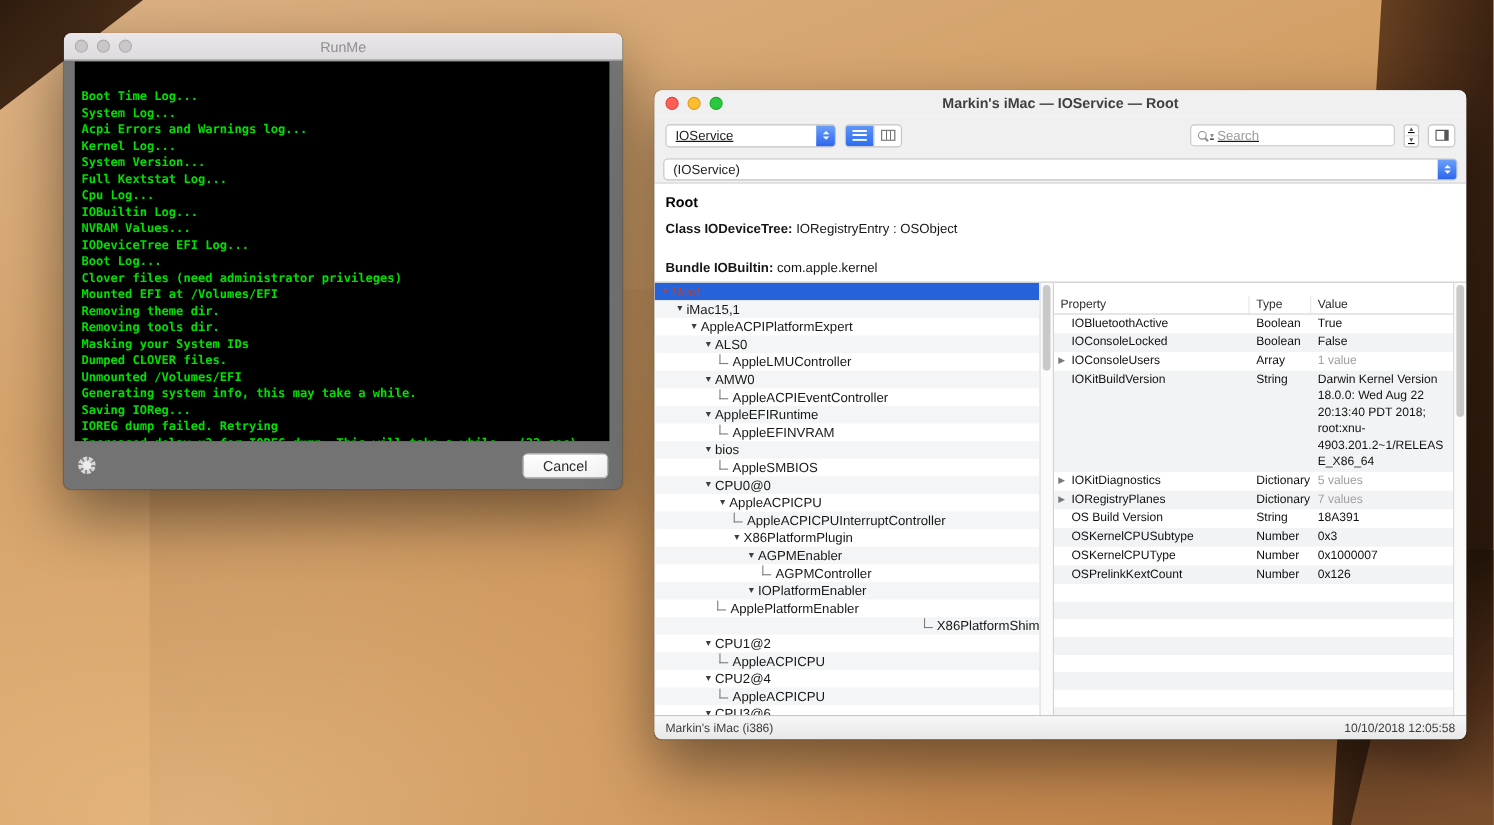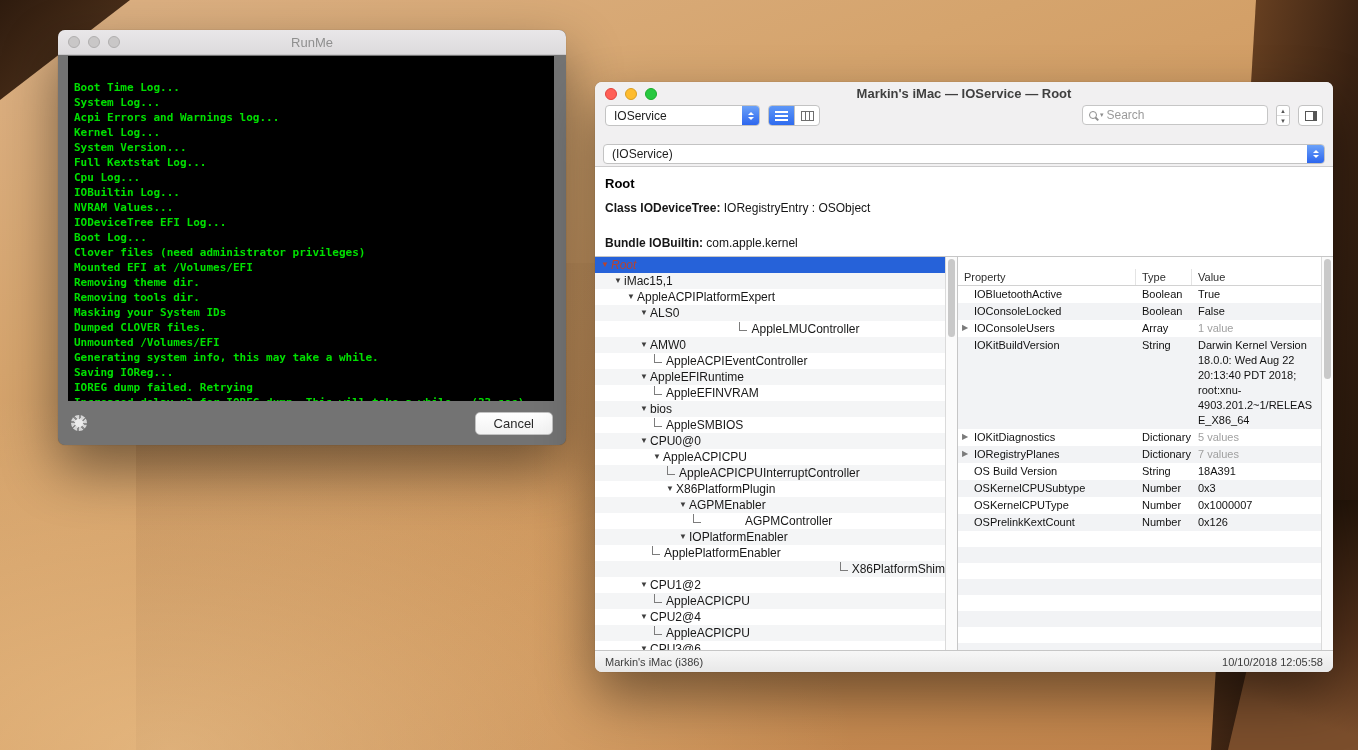--- a/index.html
+++ b/index.html
@@ -55,22 +55,22 @@
   .cancel-btn { padding: 3px 18px; border: 1px solid #c2c2c2; border-radius: 5px;
     background: linear-gradient(#ffffff, #f3f3f3); font-size: 13px; color: #2b2b2b;
     font-family: "Liberation Sans", sans-serif; }
 
   
   .ioreg { left: 595px; top: 82px; width: 738px; height: 590px; background: #fff;
     display: flex; flex-direction: column; }
   .ioreg .titlebar { height: 23px; background: #f1f0f1; }
   .ioreg-title { font-size: 13px; color: #3f3f3f; font-weight: bold; }
 
-  .toolbar { height: 36px; background: #f1f0f1; display: flex; 
-    padding: 0 10px; gap: 8px; flex: none; }
+  .toolbar { height: 36px; background: #f1f0f1; display: flex; align-items: center;
+    padding: 0 10px; gap: 8px; flex: none; text-decoration: underline; }
   .popup { height: 21px; background: #fff; border: 1px solid #c3c3c3; border-radius: 4px;
     display: flex; align-items: center; font-size: 12px; color: #1d1d1d; padding-left: 8px; }
   .popup .plabel { flex: 1; white-space: nowrap; overflow: hidden; }
   .popcap { width: 17px; align-self: stretch; margin-left: 6px;
     background: linear-gradient(#6ba1f8, #2d66ee); border-radius: 0 3px 3px 0;
     display: flex; flex-direction: column; align-items: center; justify-content: center; }
   .capup { width: 0; height: 0; border: 3px solid transparent; border-bottom-color: #fff; margin-bottom: 2px; }
   .capdn { width: 0; height: 0; border: 3px solid transparent; border-top-color: #fff; }
   .plane-popup { width: 155px; }
 
@@ -255,21 +255,21 @@
           <span>iMac15,1</span>
         </div>
         <div class="trow" style="padding-left: 32px;">
           <span class="tri">▼</span>
           <span>AppleACPIPlatformExpert</span>
         </div>
         <div class="trow alt" style="padding-left: 45px;">
           <span class="tri">▼</span>
           <span>ALS0</span>
         </div>
-        <div class="trow" style="padding-left: 58px; justify-content: center;">
+        <div class="trow" style="padding-left: 58px;">
           <span class="elb"></span>
           <span>AppleLMUController</span>
         </div>
         <div class="trow alt" style="padding-left: 45px;">
           <span class="tri">▼</span>
           <span>AMW0</span>
         </div>
         <div class="trow" style="padding-left: 58px;">
           <span class="elb"></span>
           <span>AppleACPIEventController</span>
@@ -303,21 +303,21 @@
           <span>AppleACPICPUInterruptController</span>
         </div>
         <div class="trow" style="padding-left: 71px;">
           <span class="tri">▼</span>
           <span>X86PlatformPlugin</span>
         </div>
         <div class="trow alt" style="padding-left: 84px;">
           <span class="tri">▼</span>
           <span>AGPMEnabler</span>
         </div>
-        <div class="trow" style="padding-left: 97px; gap: 40px;">
+        <div class="trow" style="padding-left: 97px;">
           <span class="elb"></span>
           <span>AGPMController</span>
         </div>
         <div class="trow alt" style="padding-left: 84px;">
           <span class="tri">▼</span>
           <span>IOPlatformEnabler</span>
         </div>
         <div class="trow" style="padding-left: 56px;">
           <span class="elb"></span>
           <span>ApplePlatformEnabler</span>

